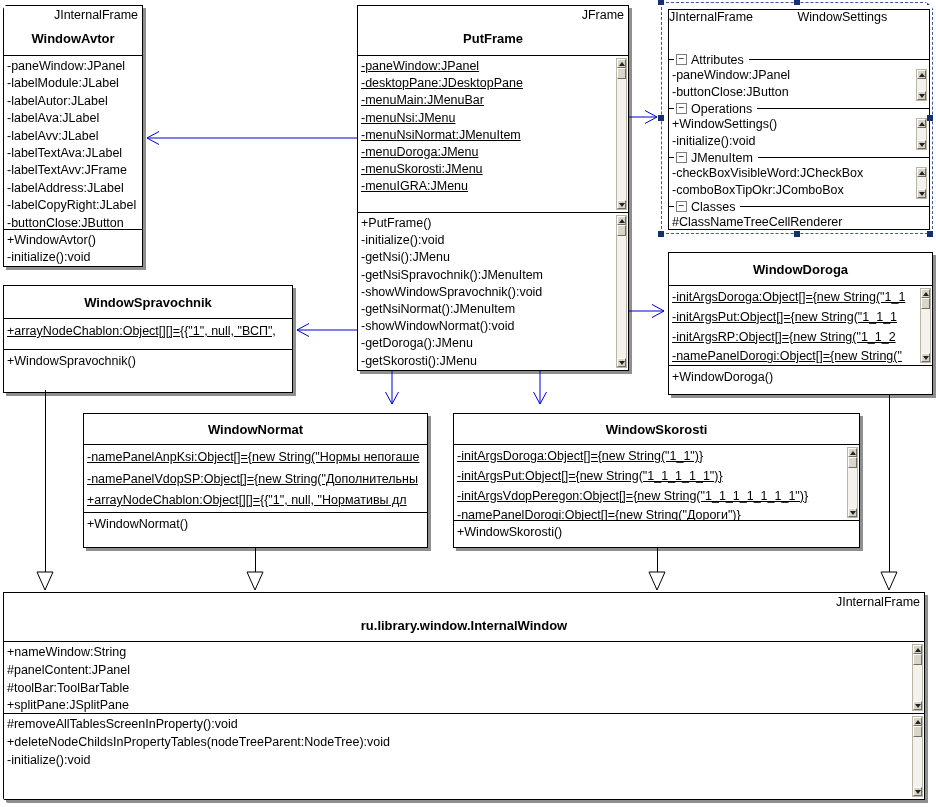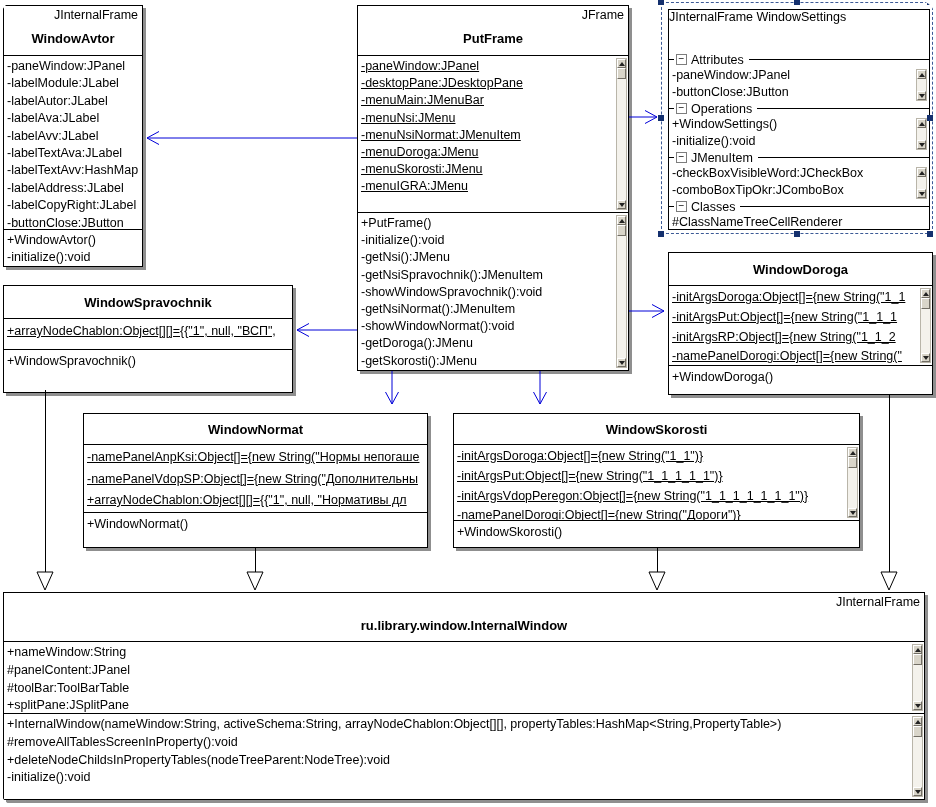--- a/index.html
+++ b/index.html
@@ -63,21 +63,21 @@
       <span class="stereo">JInternalFrame</span>
       <span class="cname">WindowAvtor</span>
     </div>
     <div class="comp lh17" style="height:176px;">
       <div class="row">-paneWindow:JPanel</div>
       <div class="row">-labelModule:JLabel</div>
       <div class="row">-labelAutor:JLabel</div>
       <div class="row">-labelAva:JLabel</div>
       <div class="row">-labelAvv:JLabel</div>
       <div class="row">-labelTextAva:JLabel</div>
-      <div class="row">-labelTextAvv:HashMap</div>
+      <div class="row">-labelTextAvv:JFrame</div>
       <div class="row">-labelAddress:JLabel</div>
       <div class="row">-labelCopyRight:JLabel</div>
       <div class="row">-buttonClose:JButton</div>
     </div>
     <div class="comp grow lh17">
       <div class="row">+WindowAvtor()</div>
       <div class="row">-initialize():void</div>
     </div>
   </div>
 
@@ -127,21 +127,21 @@
           </div>
       </div>
     </div>
   </div>
 
   <div class="sel" style="left:661px;top:2px;width:272px;height:232px;"></div>
 
   <div class="box" style="left:668px;top:9px;width:262px;height:221px;box-shadow:none;">
     <div class="ws-head">
       <span class="stereo">JInternalFrame</span>
-      <span class="cname" style="top:20px;">WindowSettings</span>
+      <span class="cname" style="top:20px;margin-left:41px;">WindowSettings</span>
     </div>
     <div class="sec-head">
       <span class="dash-l"></span>
       <span class="cbox">−</span>
       <span class="sec-label">Attributes</span>
       <span class="dash-r"></span>
     </div>
     <div class="ws-row">-paneWindow:JPanel</div>
     <div class="ws-row">-buttonClose:JButton</div>
     <div class="sec-head">
@@ -297,21 +297,20 @@
             <i class="tri-up"></i>
           </div>
         <div class="sb-thumb"></div>
         <div class="sb-track"></div>
         <div class="sb-btn">
             <i class="tri-down"></i>
           </div>
       </div>
     </div>
     <div class="comp grow lh178">
-      <div class="row pr">+InternalWindow(nameWindow:String, activeSchema:String, arrayNodeChablon:Object[][], propertyTables:HashMap&lt;String,PropertyTable&gt;)</div>
       <div class="row pr">#removeAllTablesScreenInProperty():void</div>
       <div class="row pr">+deleteNodeChildsInPropertyTables(nodeTreeParent:NodeTree):void</div>
       <div class="row pr">-initialize():void</div>
       <div class="vscroll" style="right:1px;top:2px;bottom:2px;">
         <div class="sb-btn">
             <i class="tri-up"></i>
           </div>
         <div class="sb-thumb"></div>
         <div class="sb-track"></div>
         <div class="sb-btn">

